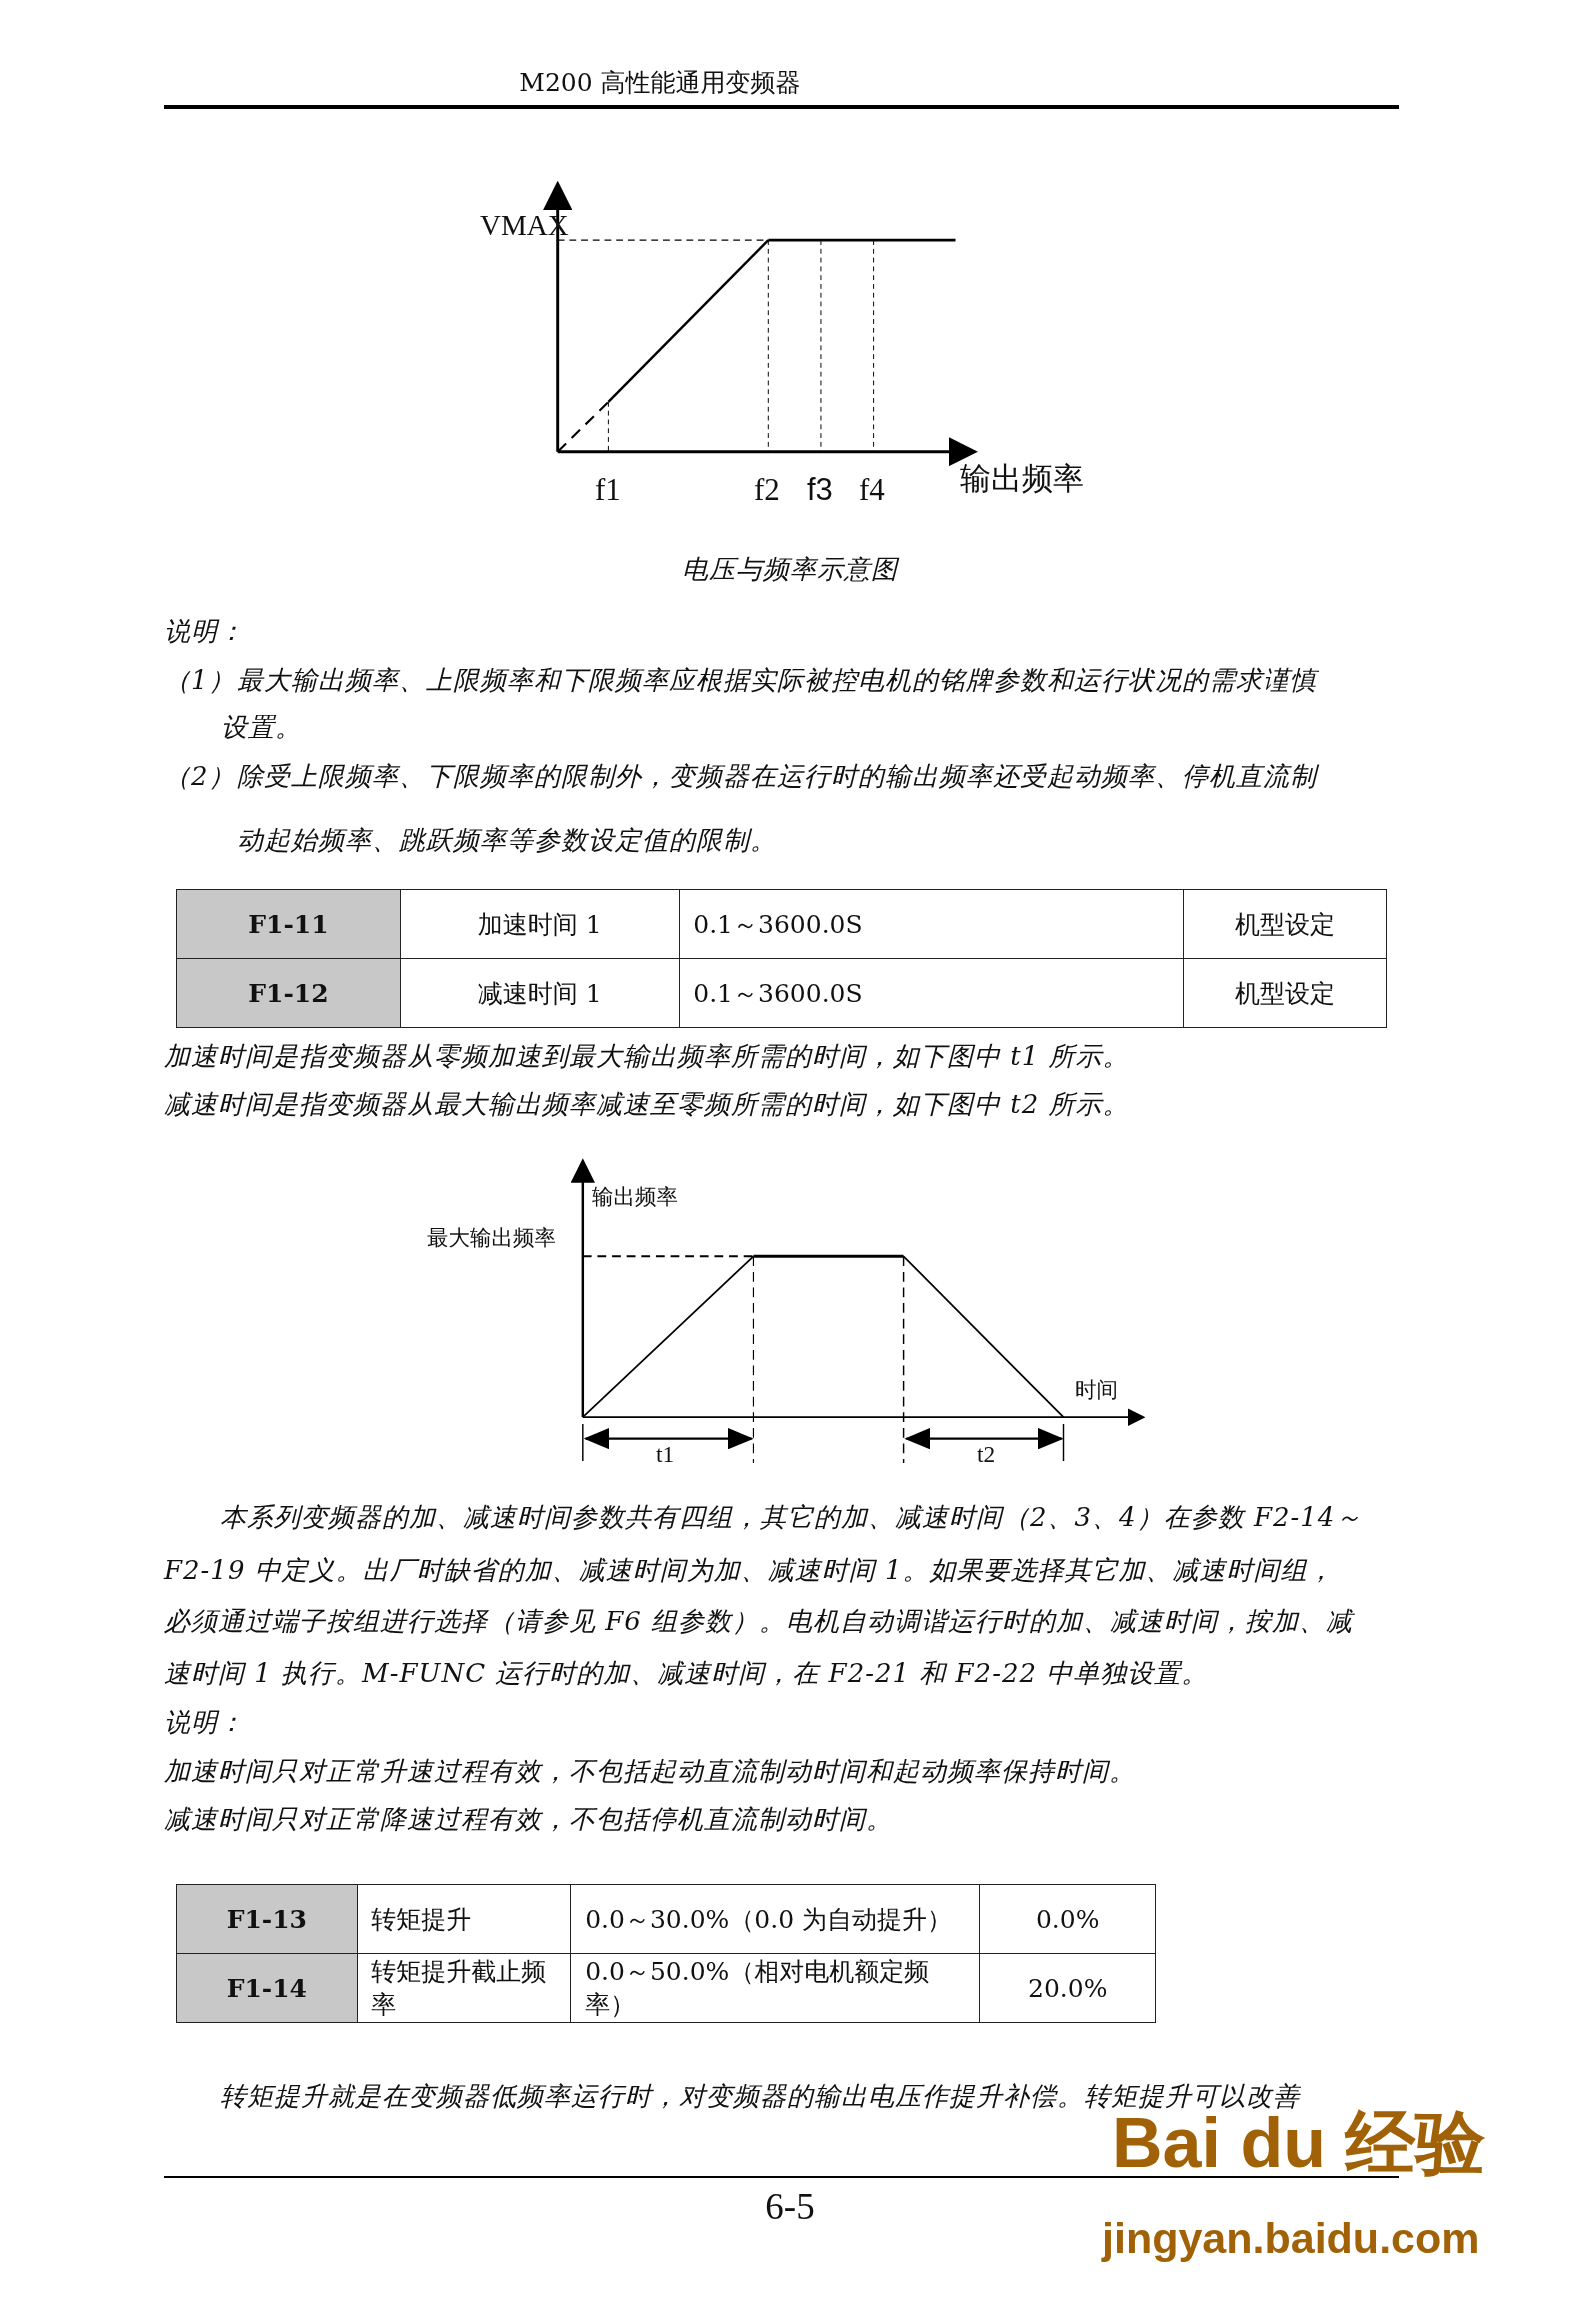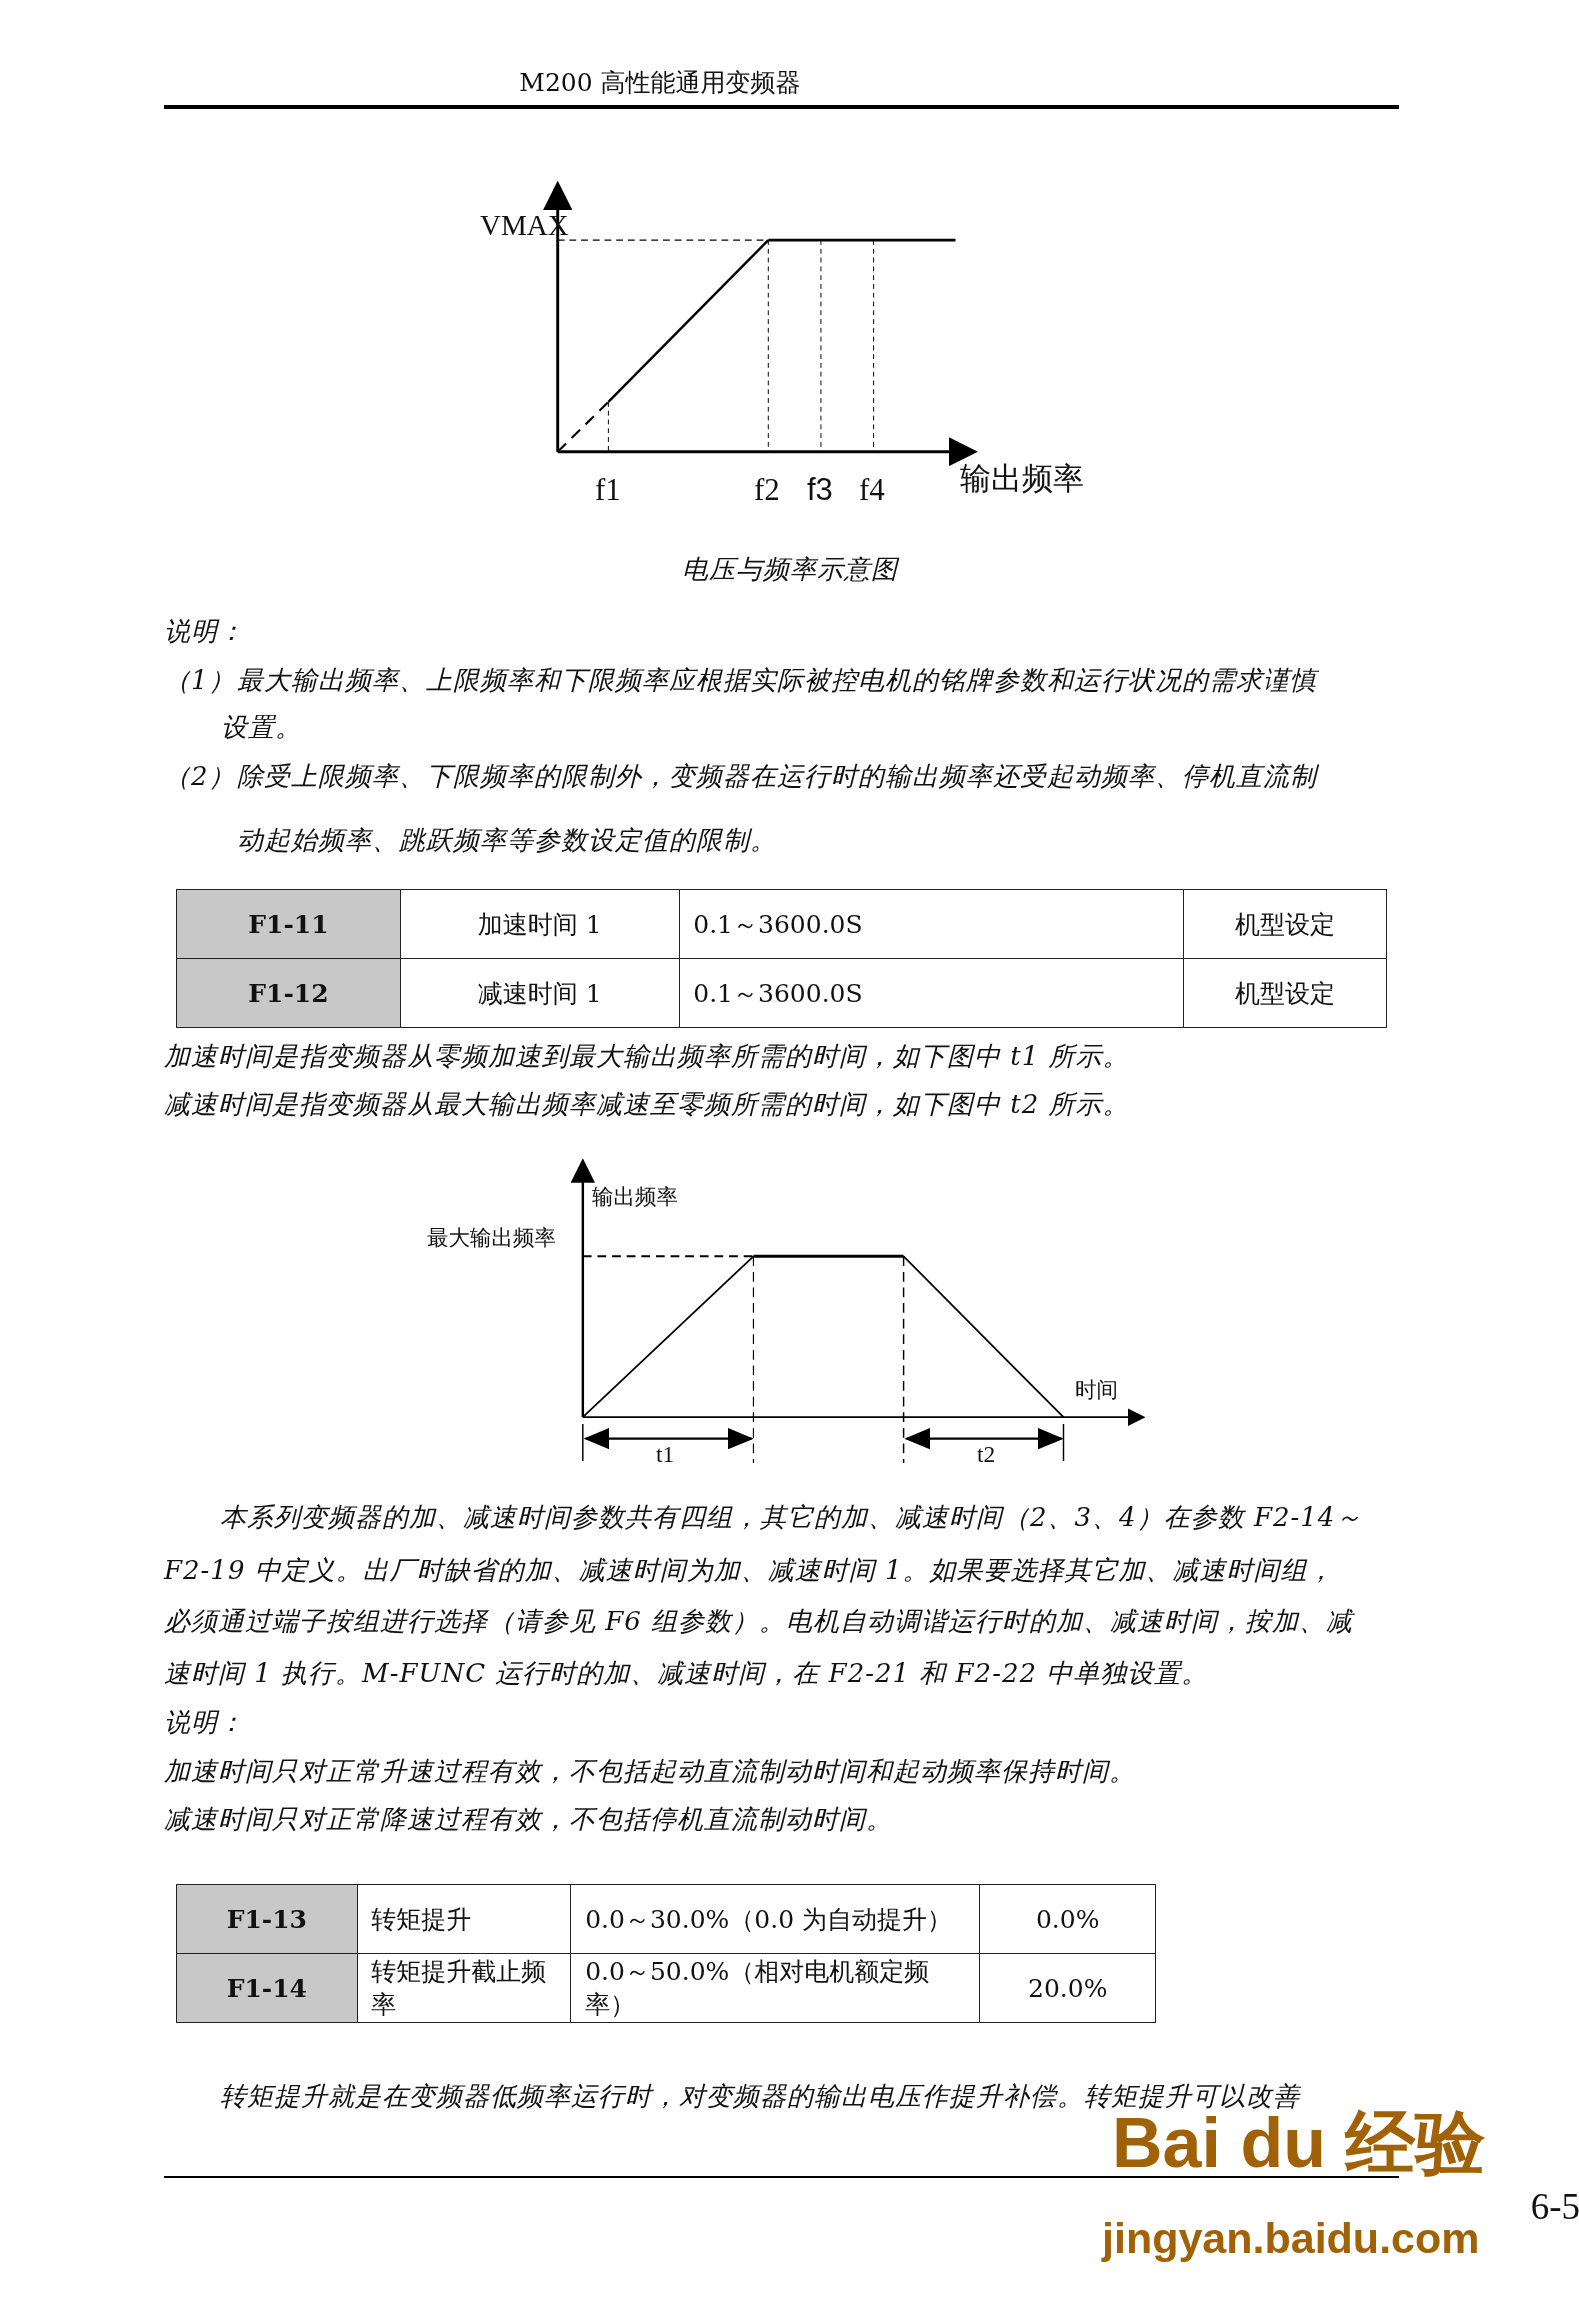--- a/index.html
+++ b/index.html
@@ -7,21 +7,21 @@
          font-family: "DejaVu Serif", "Liberation Serif", serif; color: #111; }
   .abs { position: absolute; white-space: nowrap; }
   .hdr-title { left: 0; width: 1320px; top: 66px; text-align: center; font-size: 25px; }
   .rule { position: absolute; background: #000; }
   .txt { font-size: 26px; line-height: 31px; letter-spacing: 1px; font-style: italic; }
   table.param { position: absolute; border-collapse: collapse; font-size: 25px; margin-top: 16px; }
   table.param td { border: 1.5px solid #222; height: 68px; padding: 0 13.7px; }
   table.param td.code { background: #c8c8c8; text-align: center; font-weight: bold; }
   .c { text-align: center; }
   .wm { position: absolute; color: #a16207; font-family: "Liberation Sans", sans-serif; font-weight: bold; }
-  .pagenum { left: 0; width: 1580px; top: 2185px; text-align: right; font-size: 37px;
+  .pagenum { left: 0; width: 1580px; top: 2185px; text-align: center; font-size: 37px;
              font-family: "Liberation Serif", serif; }
 </style>
 </head>
 <body>
 
 <div class="abs hdr-title">M200 高性能通用变频器</div>
 <div class="rule" style="left:164px; top:105px; width:1235px; height:3.9px;"></div>
 
 <svg class="abs" style="left:458px; top:166px;" width="683" height="351" viewBox="470 170 700 360">
   <defs>

